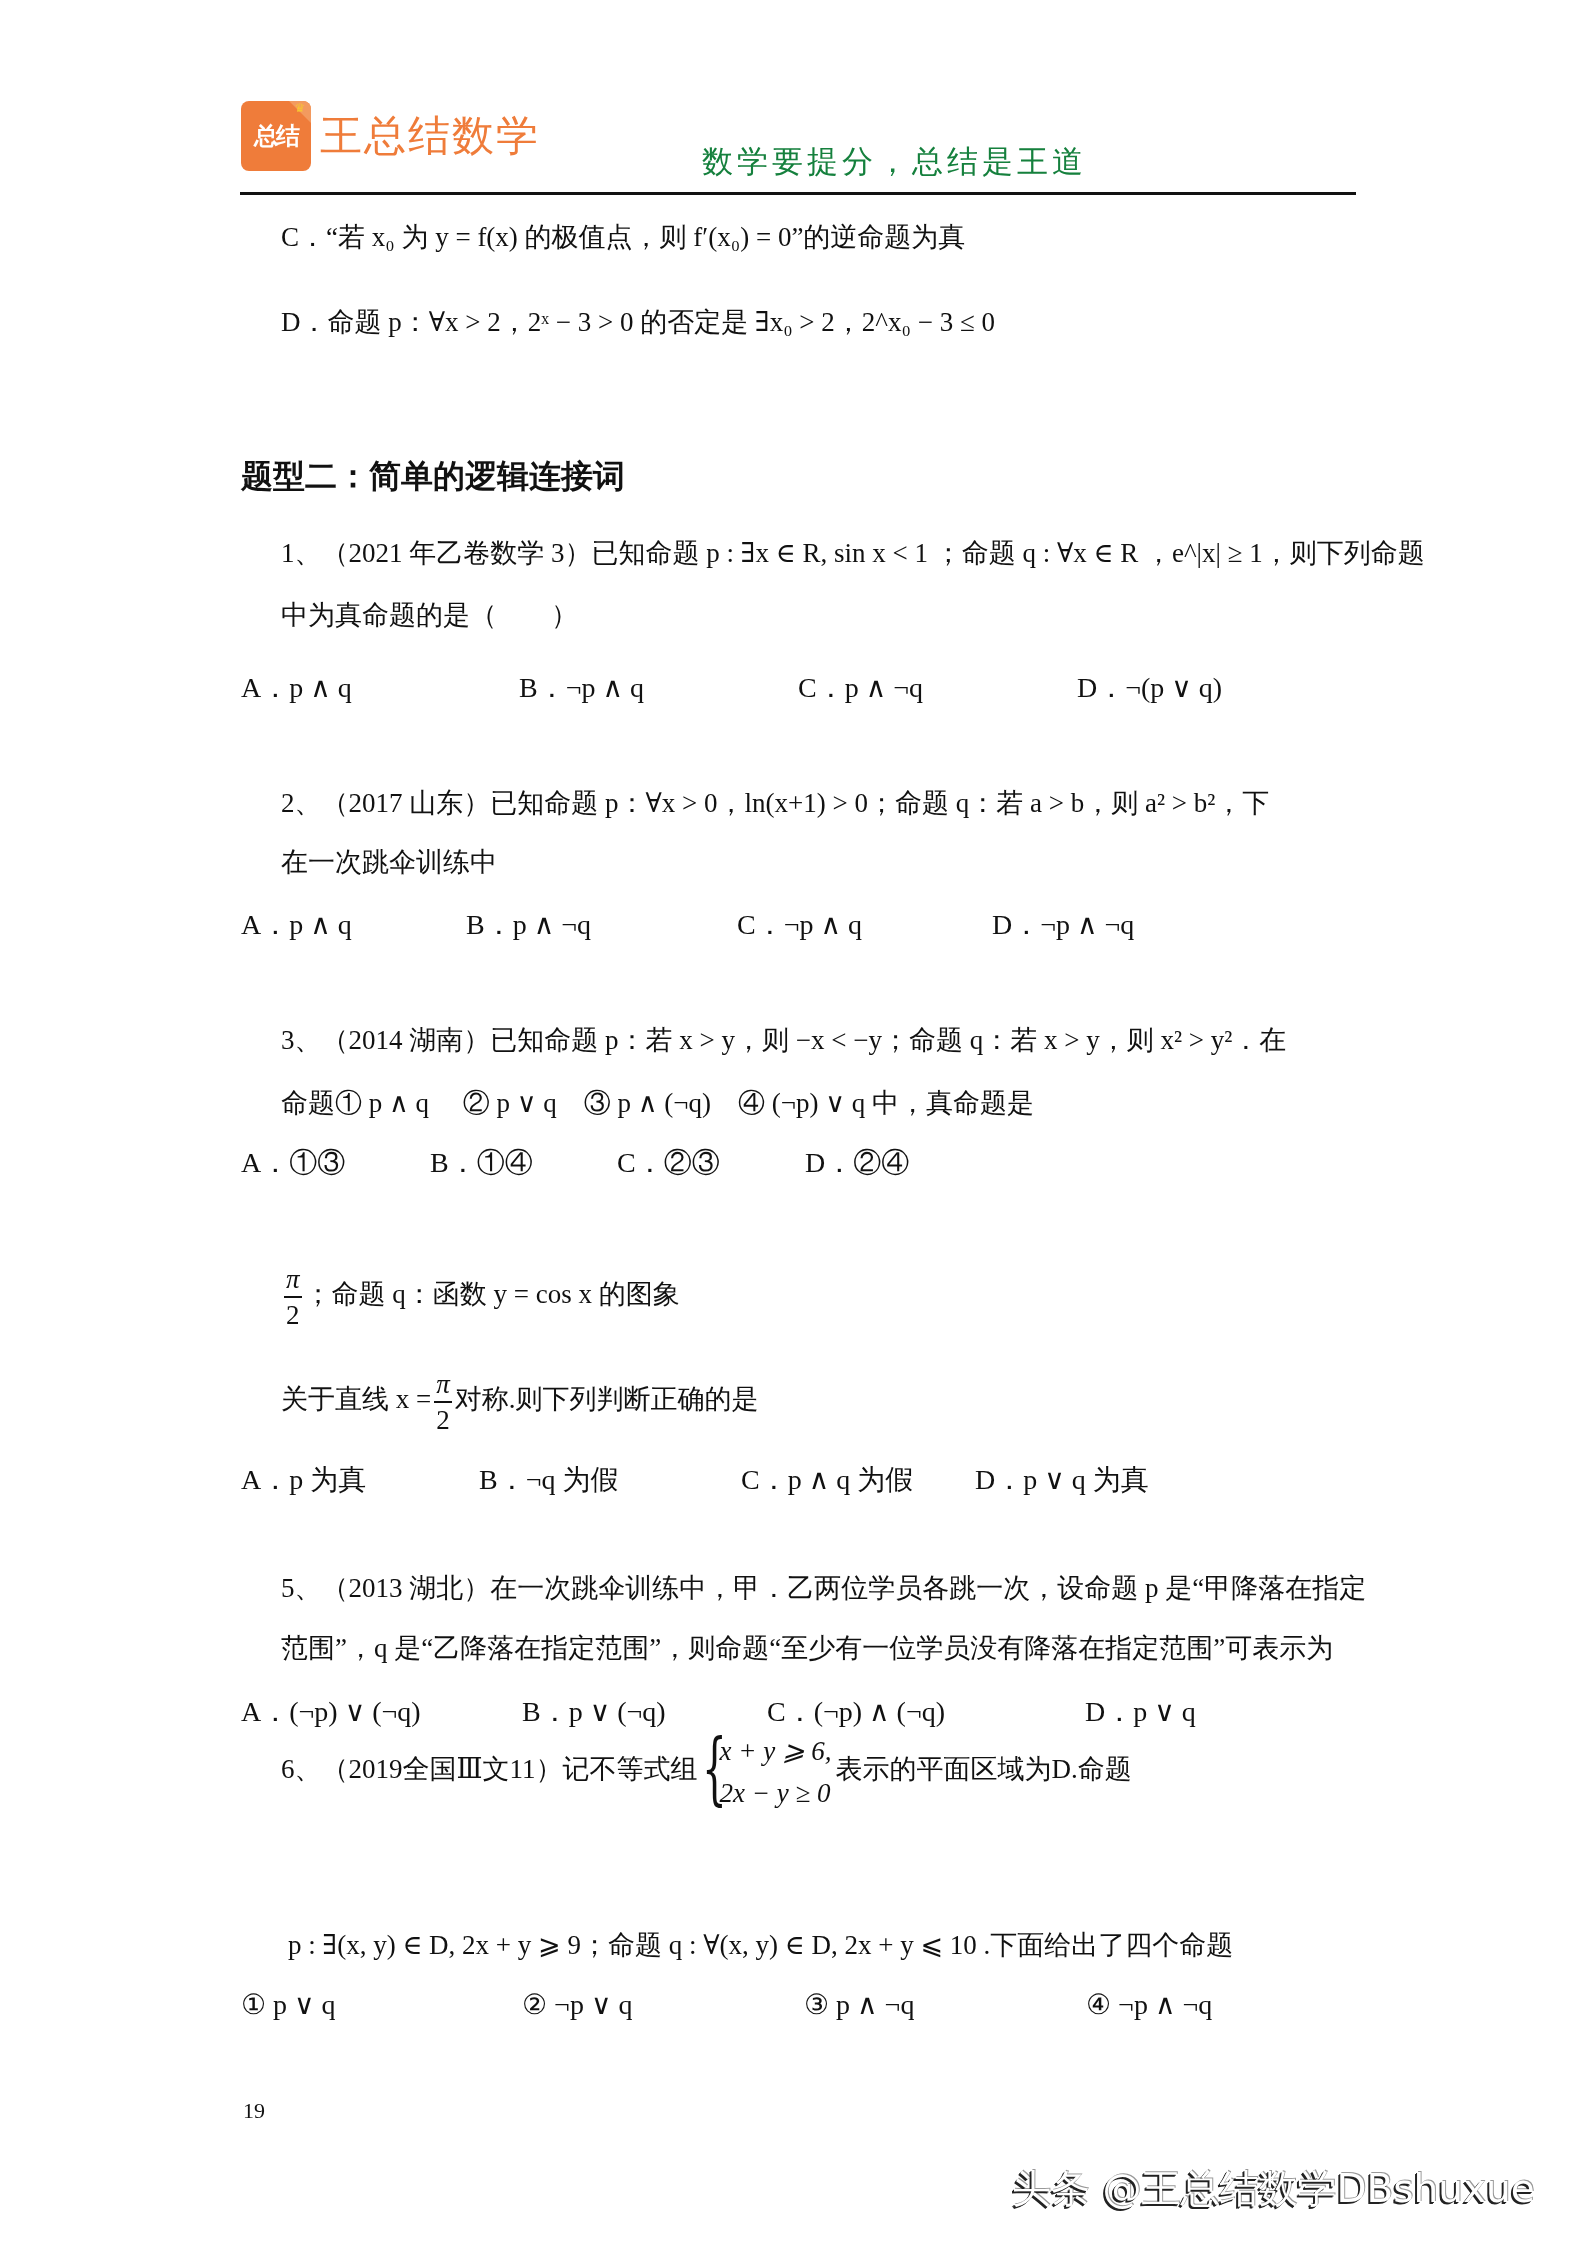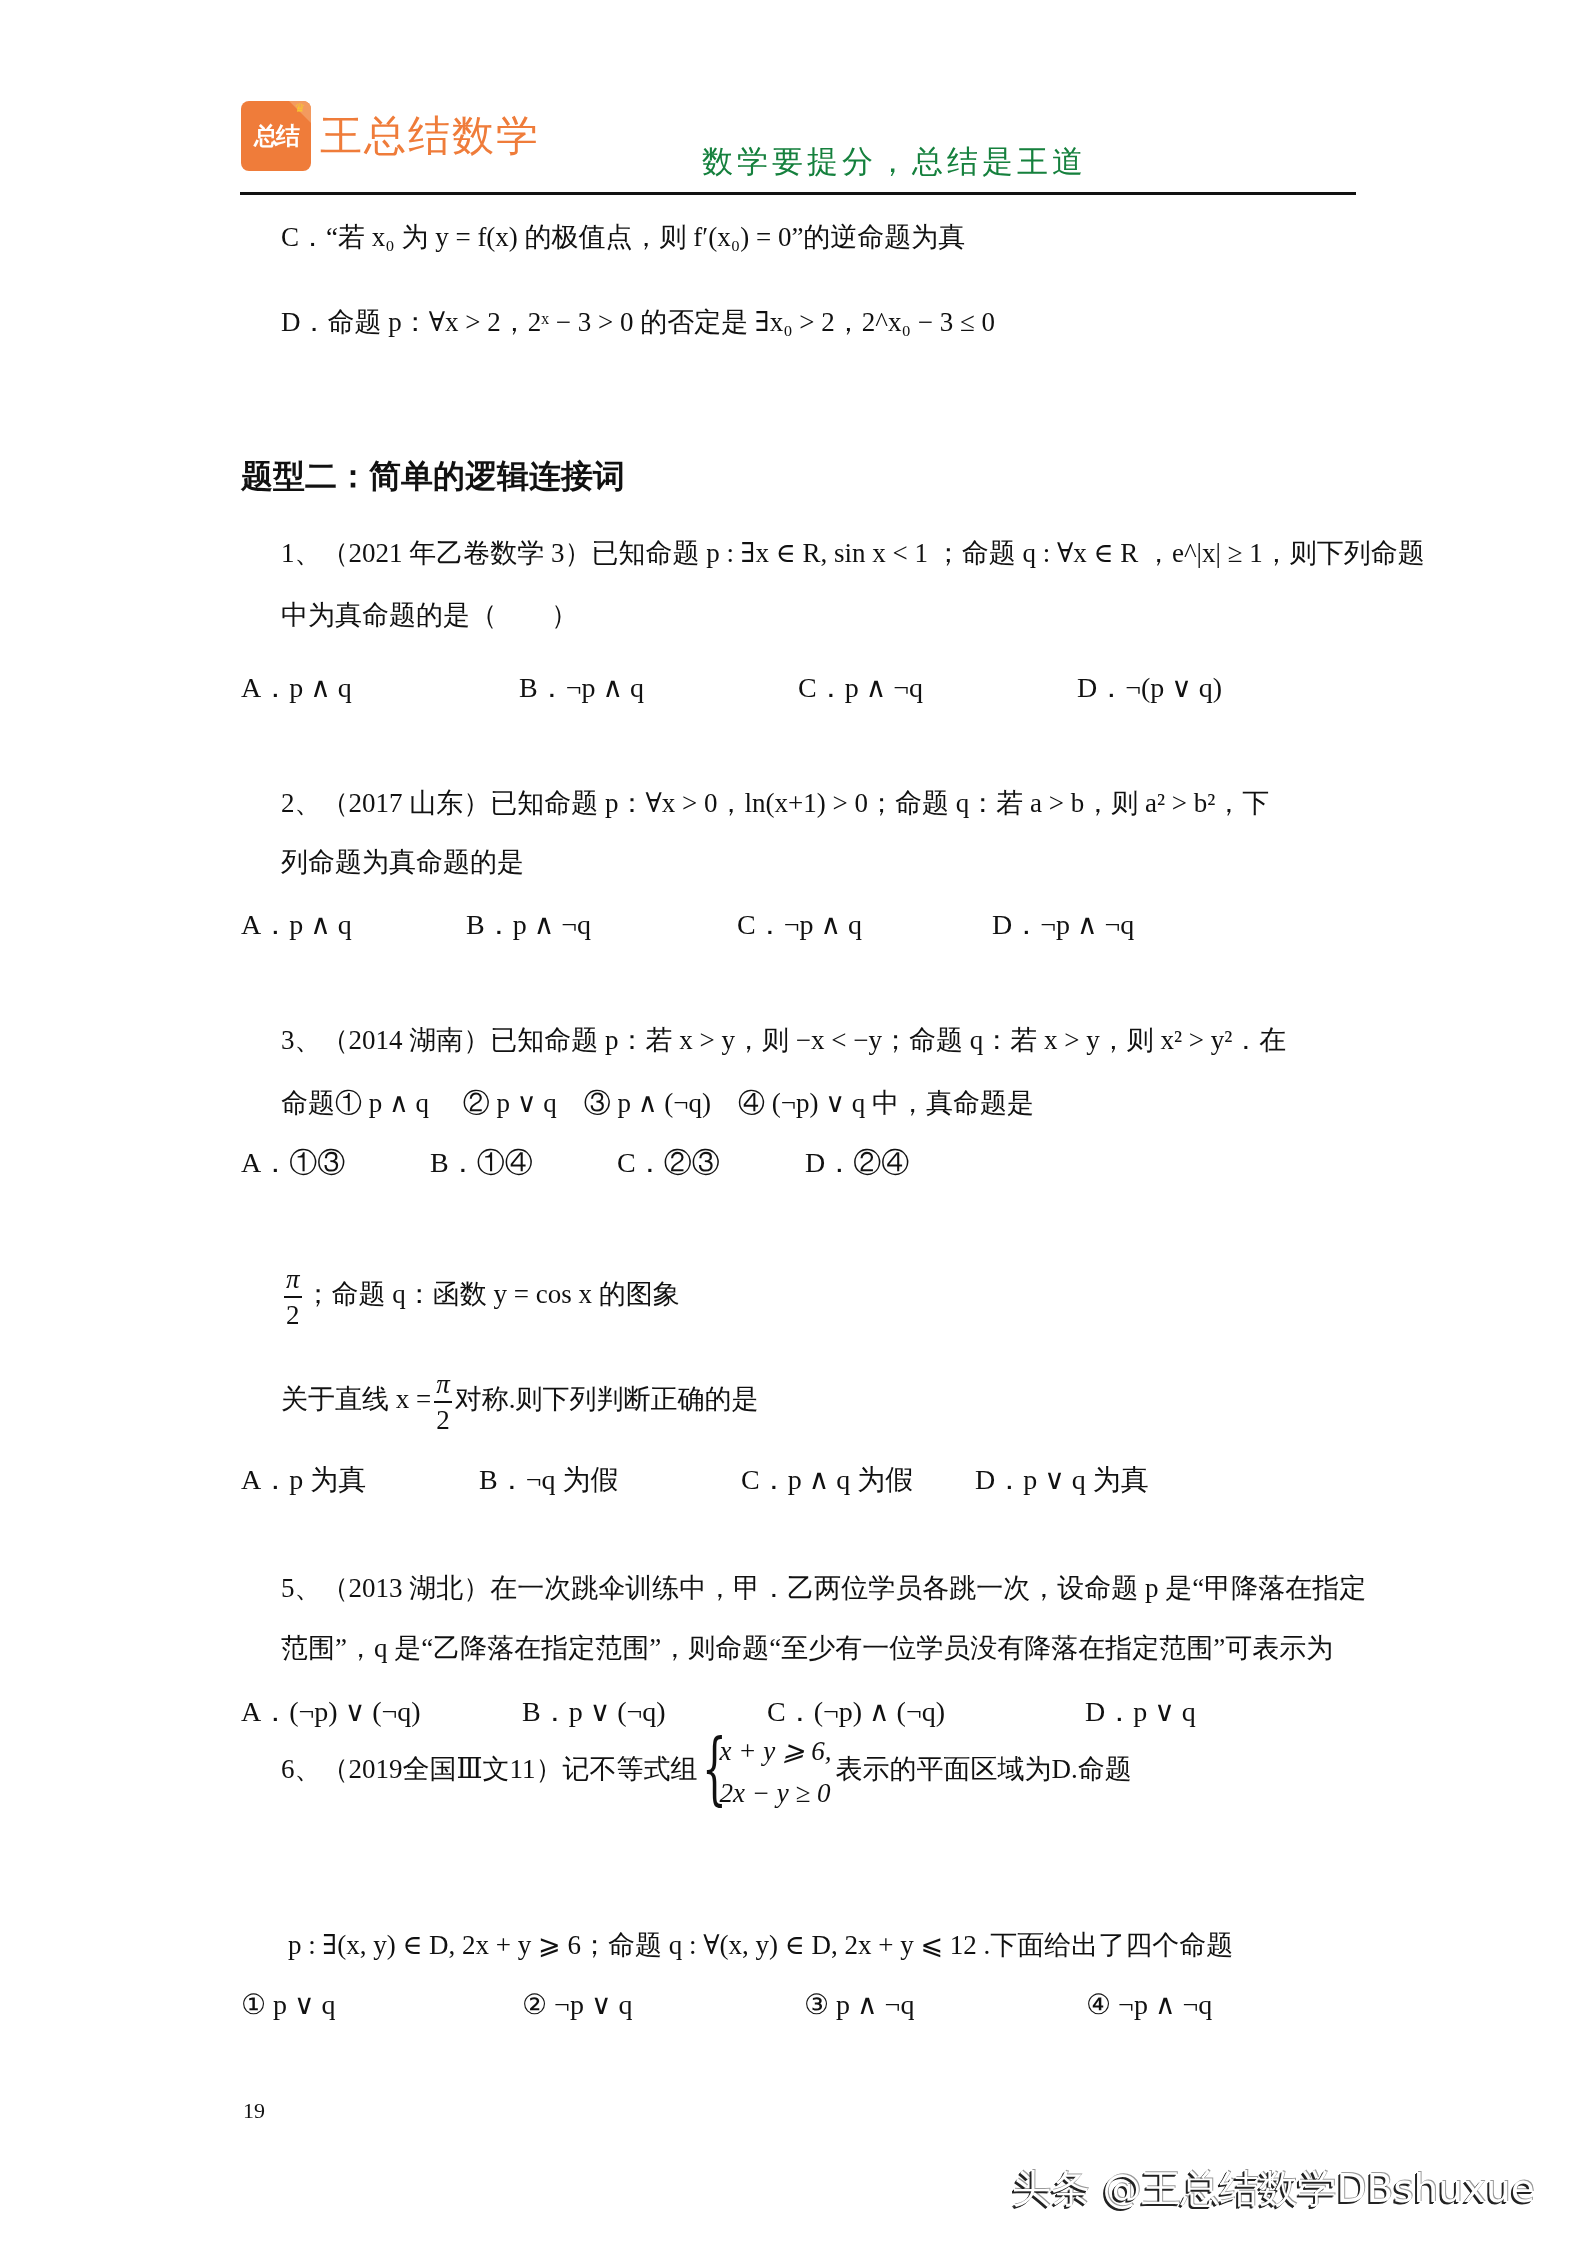--- a/index.html
+++ b/index.html
@@ -48,21 +48,21 @@
   <div class="line" style="top:536px">1、（2021 年乙卷数学 3）已知命题 p : ∃x ∈ R, sin x &lt; 1 ；命题 q : ∀x ∈ R ，e^|x| ≥ 1，则下列命题</div>
   <div class="line" style="top:598px">中为真命题的是（　　）</div>
   <div class="opt" style="left:241px; top:671px">A．p ∧ q</div>
   <div class="opt" style="left:519px; top:671px">B．¬p ∧ q</div>
   <div class="opt" style="left:798px; top:671px">C．p ∧ ¬q</div>
   <div class="opt" style="left:1077px; top:671px">D．¬(p ∨ q)</div>
 </div>
 
 <div>
   <div class="line" style="top:786px">2、（2017 山东）已知命题 p：∀x &gt; 0，ln(x+1) &gt; 0；命题 q：若 a &gt; b，则 a² &gt; b²，下</div>
-  <div class="line" style="top:845px">列命题为真命题的是</div>
+  <div class="line" style="top:845px">在一次跳伞训练中</div>
   <div class="opt" style="left:241px; top:908px">A．p ∧ q</div>
   <div class="opt" style="left:466px; top:908px">B．p ∧ ¬q</div>
   <div class="opt" style="left:737px; top:908px">C．¬p ∧ q</div>
   <div class="opt" style="left:992px; top:908px">D．¬p ∧ ¬q</div>
 </div>
 
 <div>
   <div class="line" style="top:1023px">3、（2014 湖南）已知命题 p：若 x &gt; y，则 −x &lt; −y；命题 q：若 x &gt; y，则 x² &gt; y²．在</div>
   <div class="line" style="top:1086px">命题① p ∧ q　 ② p ∨ q　③ p ∧ (¬q)　④ (¬p) ∨ q 中，真命题是</div>
   <div class="opt" style="left:241px; top:1146px">A．①③</div>
@@ -90,21 +90,21 @@
   <div class="opt" style="left:241px; top:1695px">A．(¬p) ∨ (¬q)</div>
   <div class="opt" style="left:522px; top:1695px">B．p ∨ (¬q)</div>
   <div class="opt" style="left:767px; top:1695px">C．(¬p) ∧ (¬q)</div>
   <div class="opt" style="left:1085px; top:1695px">D．p ∨ q</div>
 </div>
 
 <div>
   <div class="line" style="top:1730px">
     <span>6、（2019全国Ⅲ文11）记不等式组</span><span class="brace-sys"><span class="brace">{</span><span class="r">x + y ⩾ 6,</span><span class="r">2x − y ≥ 0</span></span><span>表示的平面区域为D.命题</span>
   </div>
-  <div class="line" style="top:1928px; left:248px">p : ∃(x, y) ∈ D, 2x + y ⩾ 6；命题 q : ∀(x, y) ∈ D, 2x + y ⩽ 12 .下面给出了四个命题</div>
+  <div class="line" style="top:1928px; left:248px">p : ∃(x, y) ∈ D, 2x + y ⩾ 9；命题 q : ∀(x, y) ∈ D, 2x + y ⩽ 10 .下面给出了四个命题</div>
   <div class="opt" style="left:241px; top:1988px">① p ∨ q</div>
   <div class="opt" style="left:522px; top:1988px">② ¬p ∨ q</div>
   <div class="opt" style="left:804px; top:1988px">③ p ∧ ¬q</div>
   <div class="opt" style="left:1086px; top:1988px">④ ¬p ∧ ¬q</div>
 </div>
 
 <div class="pageno">19</div>
 <div class="watermark">头条 @王总结数学DBshuxue</div>
 
 </body></html>

